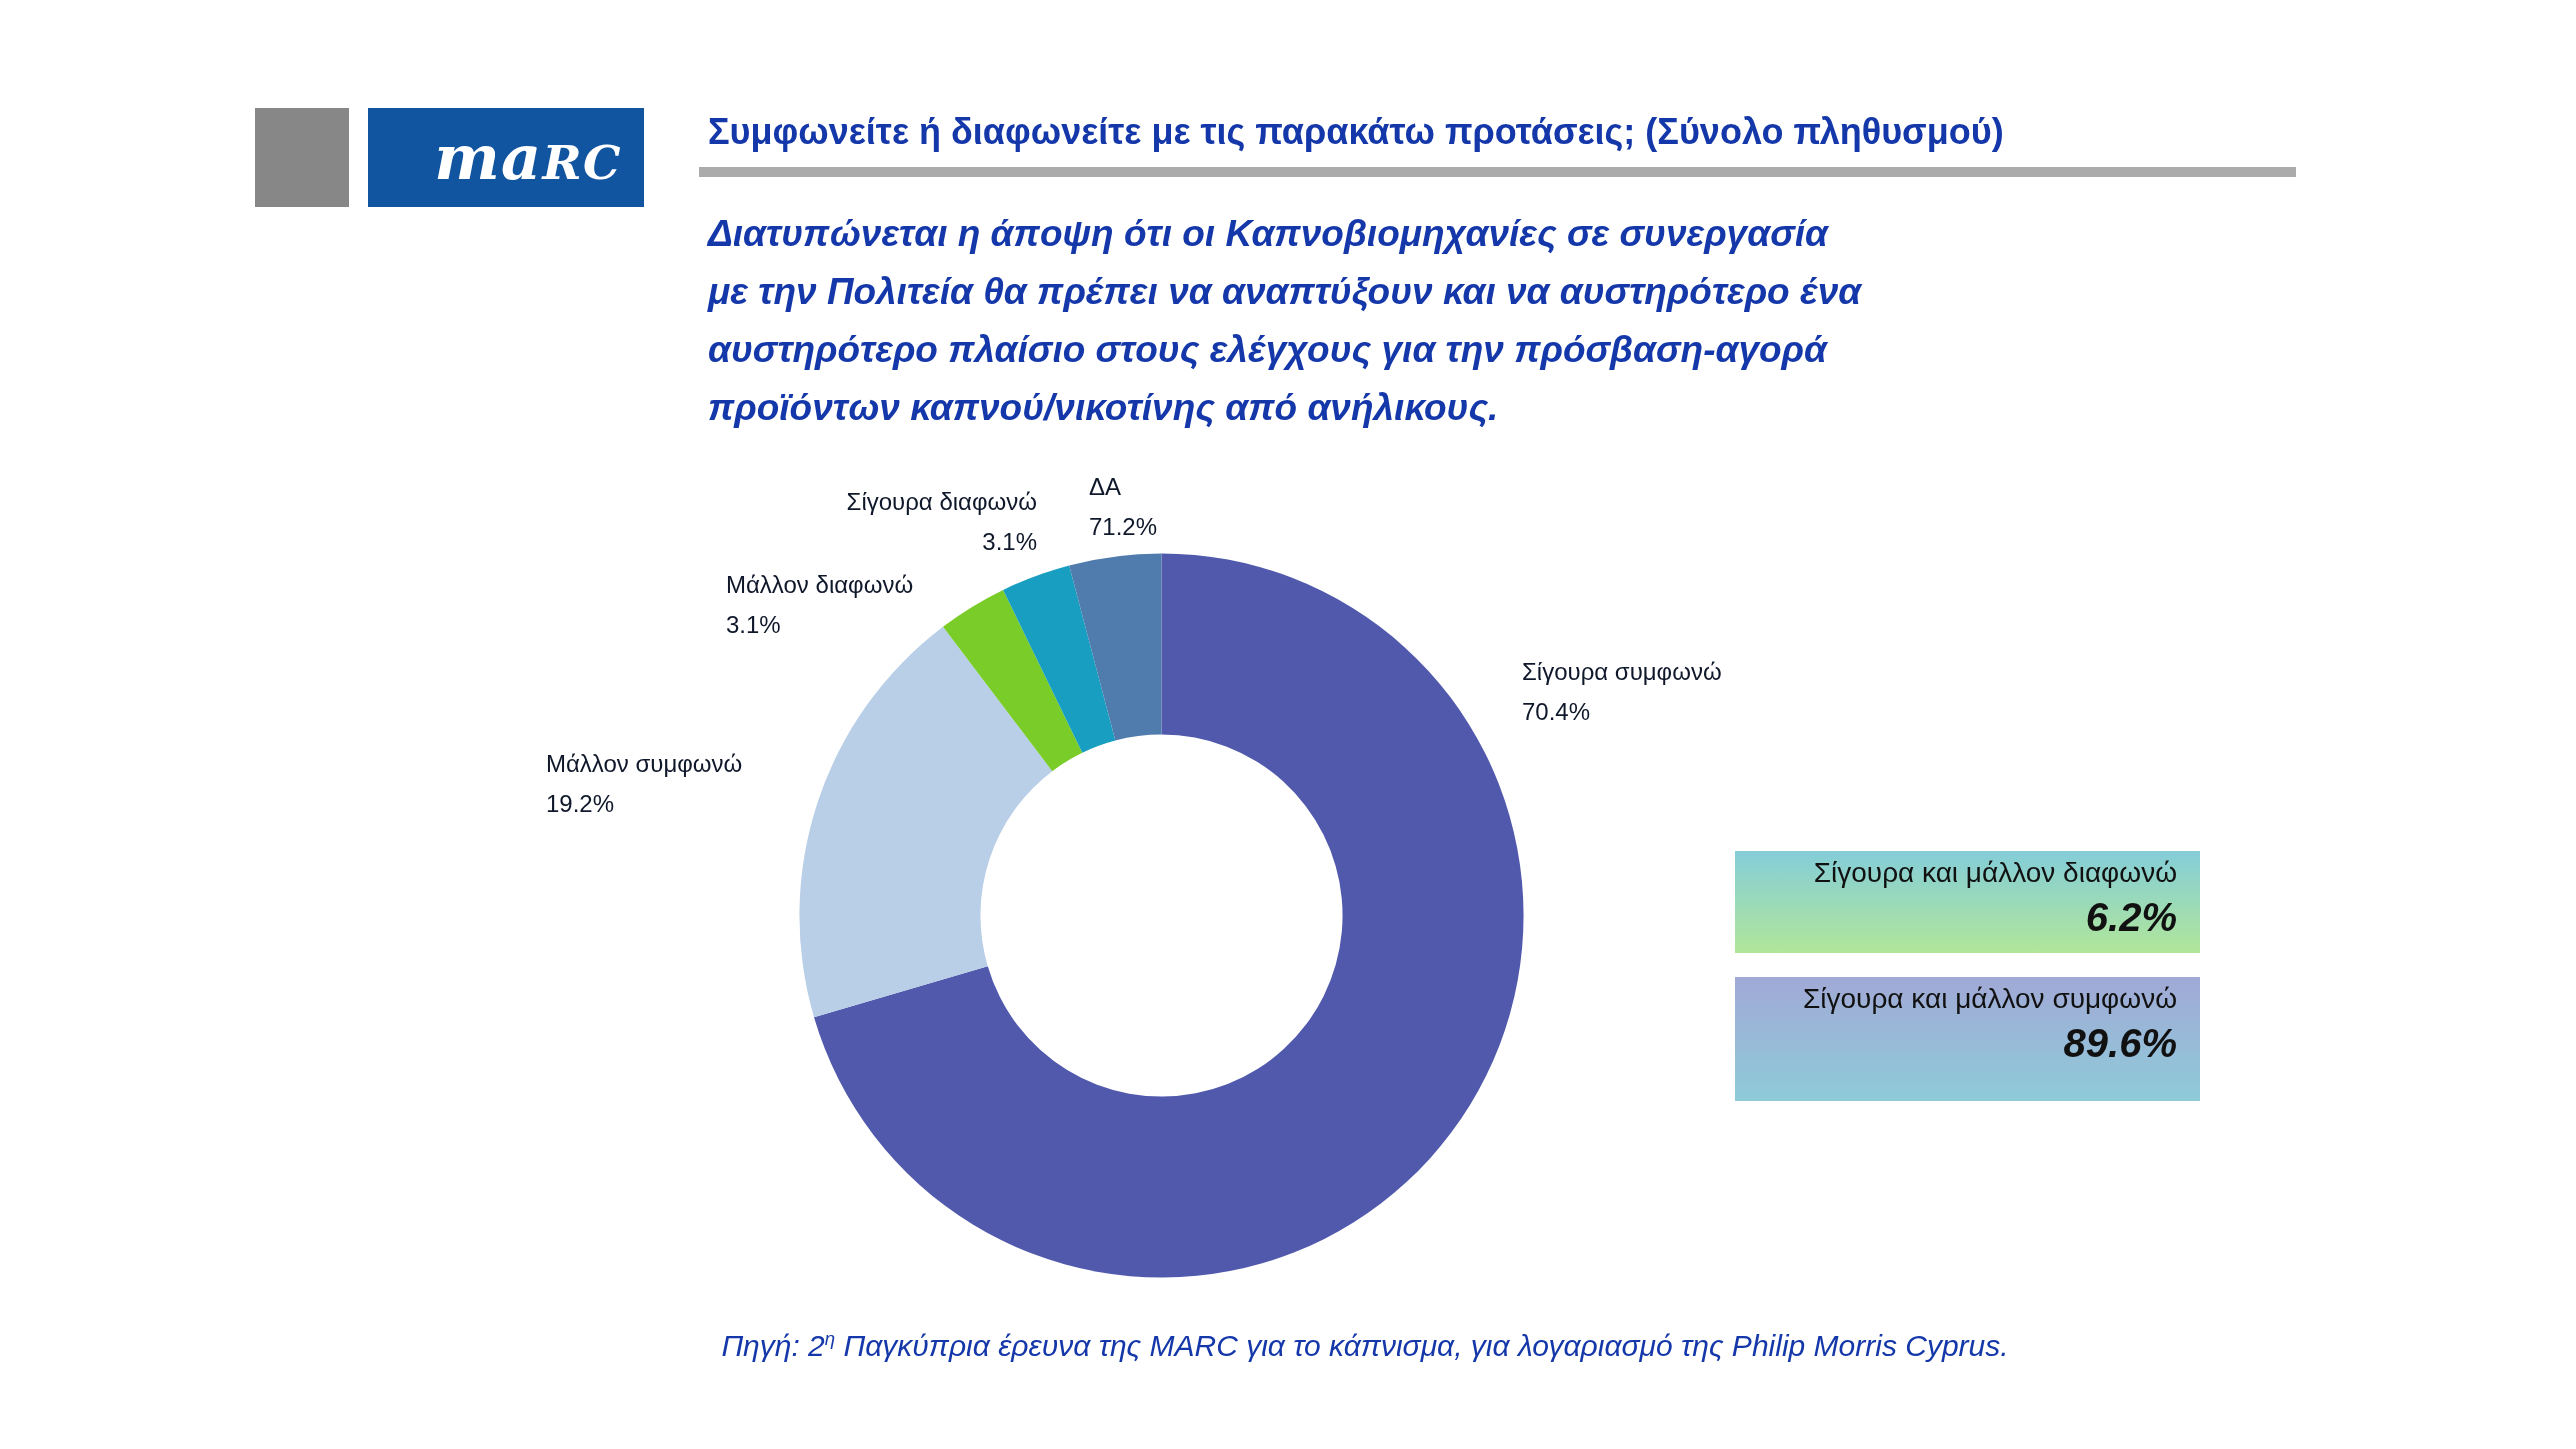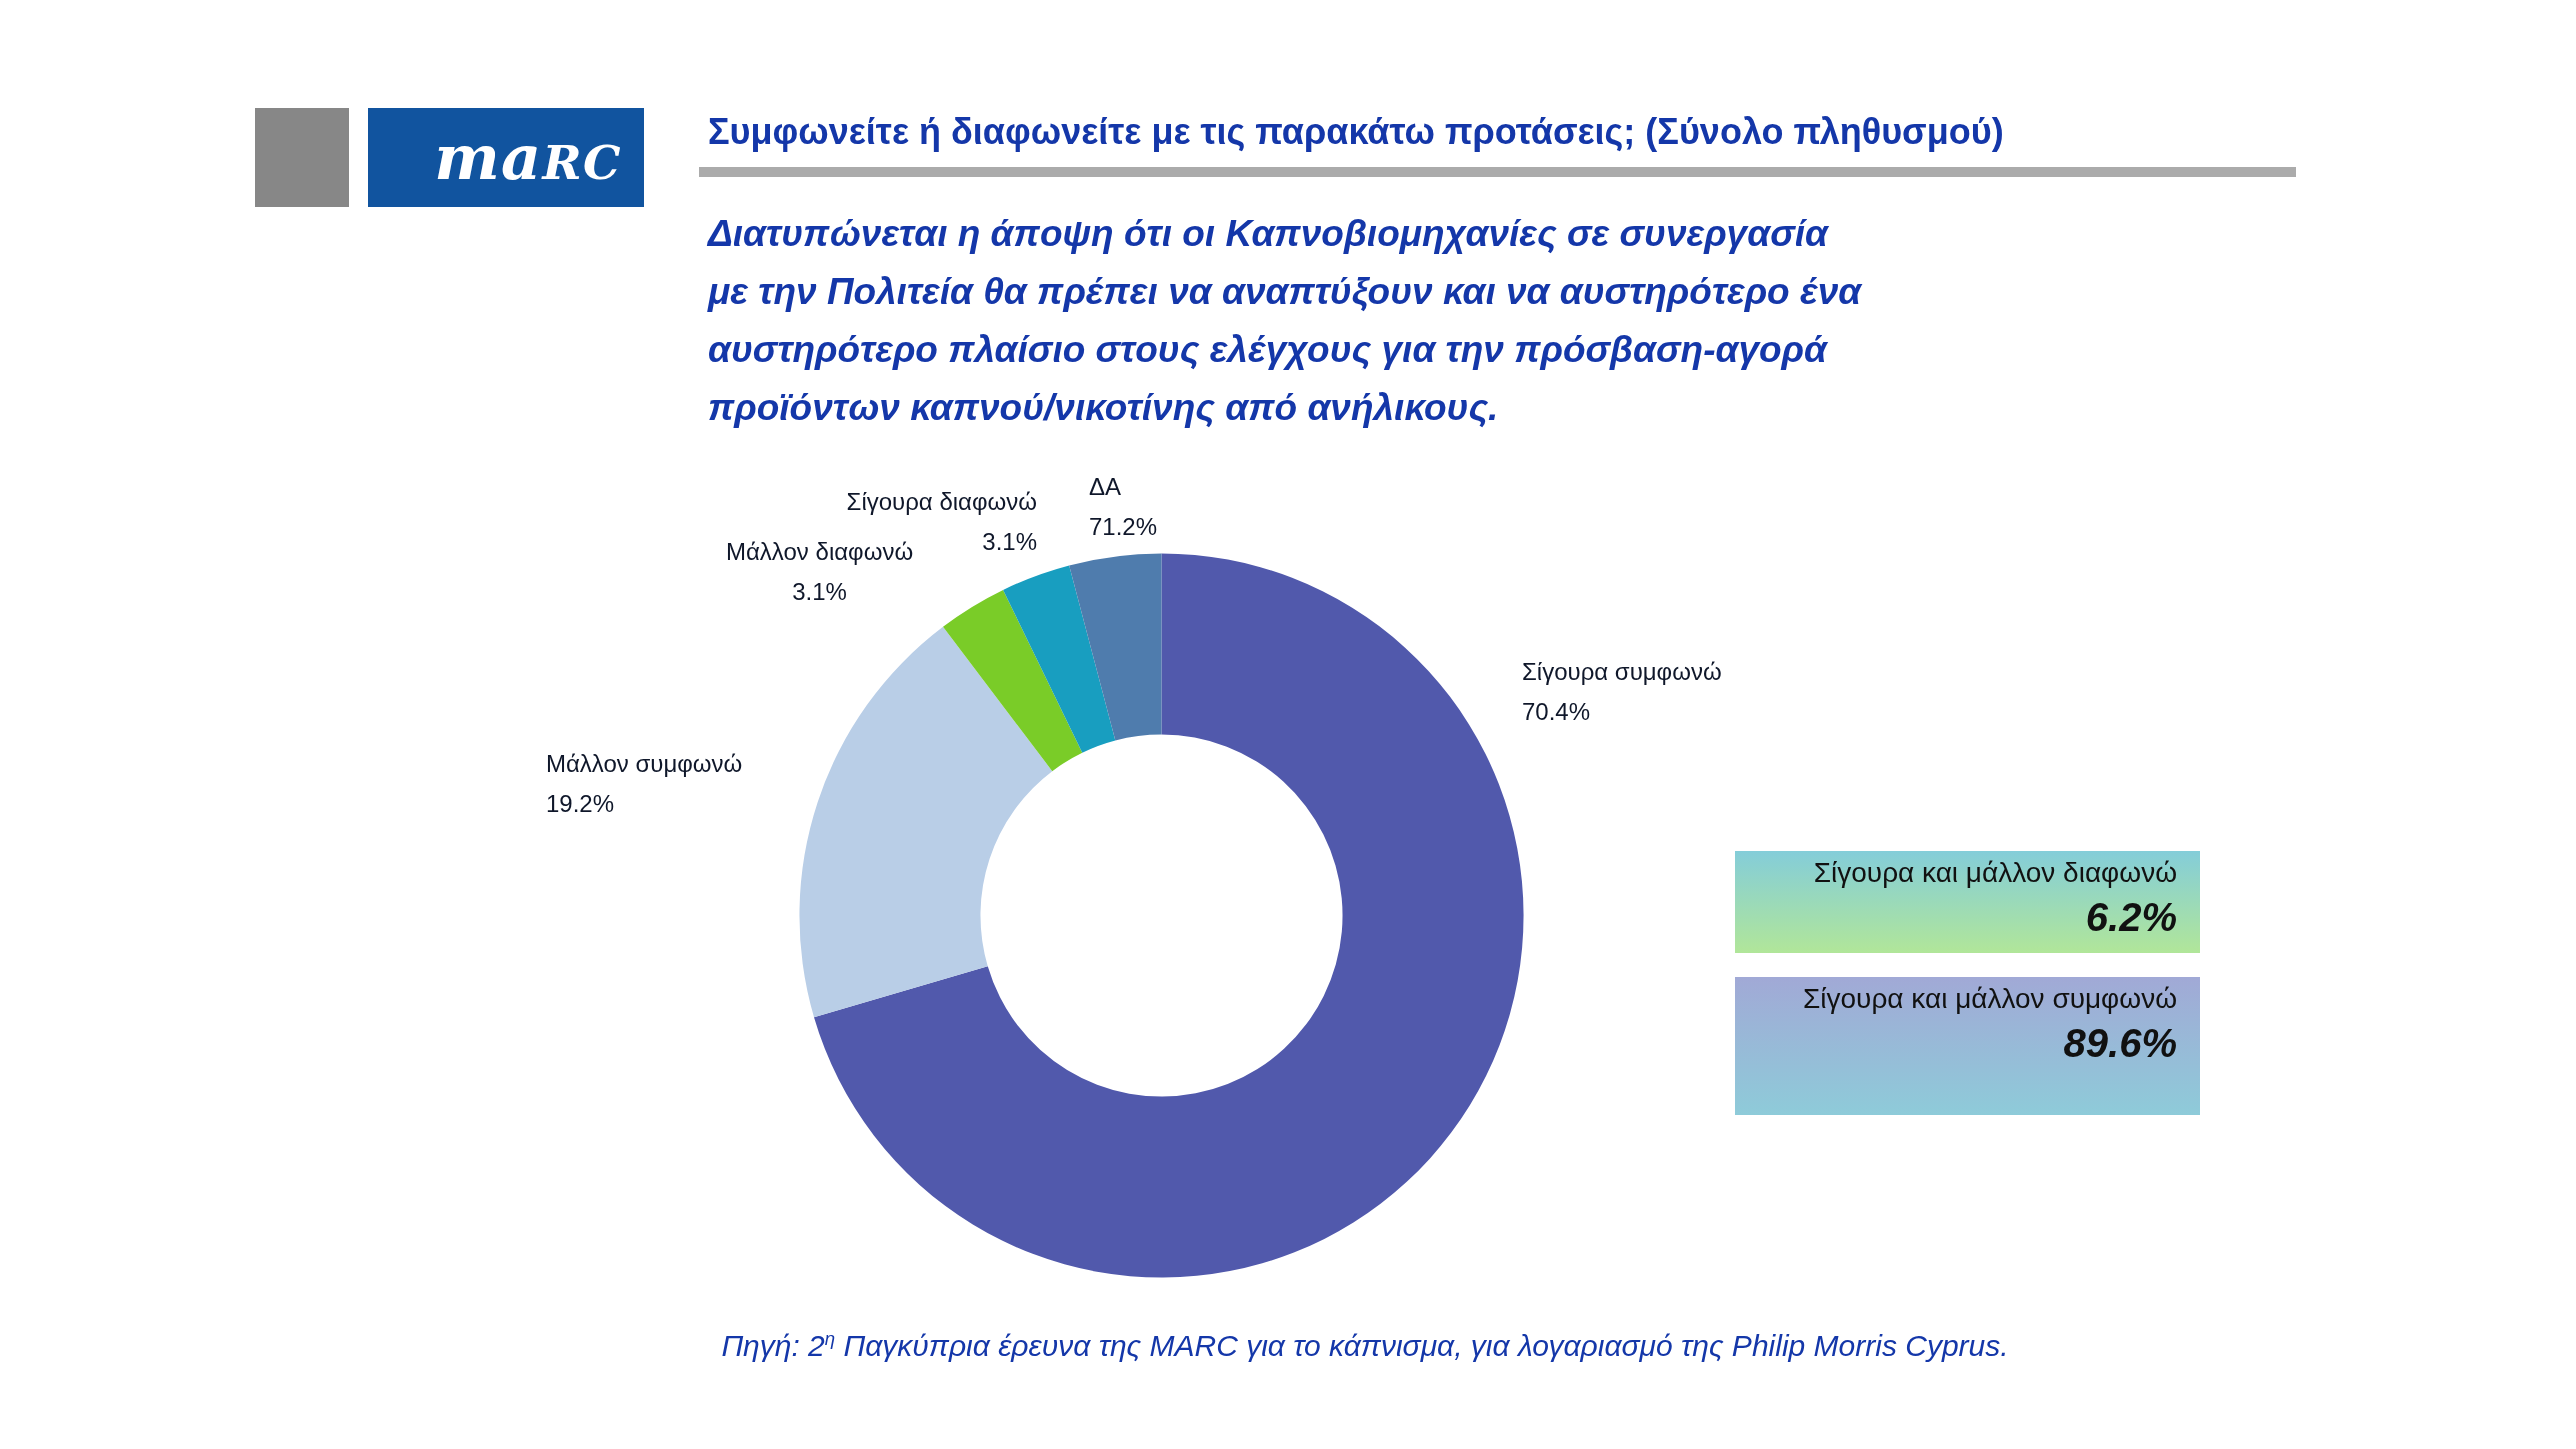--- a/index.html
+++ b/index.html
@@ -79,40 +79,40 @@
 
   .callout {
     position: absolute;
     font-size: 24px;
     line-height: 40px;
     color: #0f172a;
     white-space: nowrap;
   }
   .callout-sigoura-diafwnw { right: 1539px; top: 482px; text-align: right; }
   .callout-da              { left: 1089px;  top: 467px; }
-  .callout-mallon-diafwnw  { left: 726px;  top: 532px; text-align: center; }
+  .callout-mallon-diafwnw  { left: 726px;  top: 565px; }
   .callout-sigoura-symfwnw { left: 1522px;  top: 652px; }
   .callout-mallon-symfwnw  { left: 546px;   top: 744px; }
 
   
   .summary-box {
     position: absolute;
     left: 1735px;
     width: 465px;
     box-sizing: border-box;
     padding-right: 23px;
     text-align: right;
     color: #111111;
   }
   .summary-diafwnw {
     top: 851px; height: 102px;
     background: linear-gradient(#84CDD9, #B1E699);
   }
   .summary-symfwnw {
-    top: 977px; height: 138px;
+    top: 977px; height: 124px;
     background: linear-gradient(#A1A9D6, #8ECBD9);
   }
   .summary-label { font-size: 28px; padding-top: 6px; }
   .summary-value {
     font-size: 40px;
     font-weight: bold;
     font-style: italic;
     padding-top: 6.4px;
   }
 

